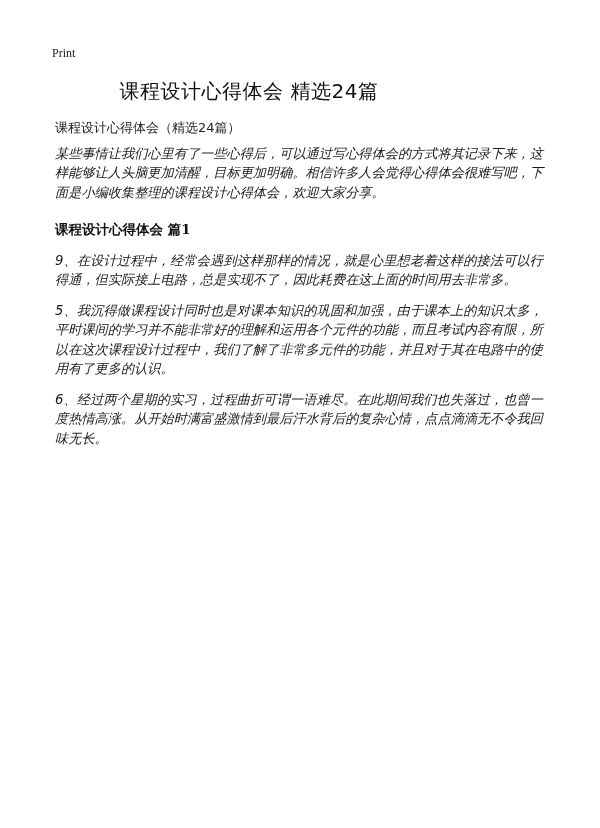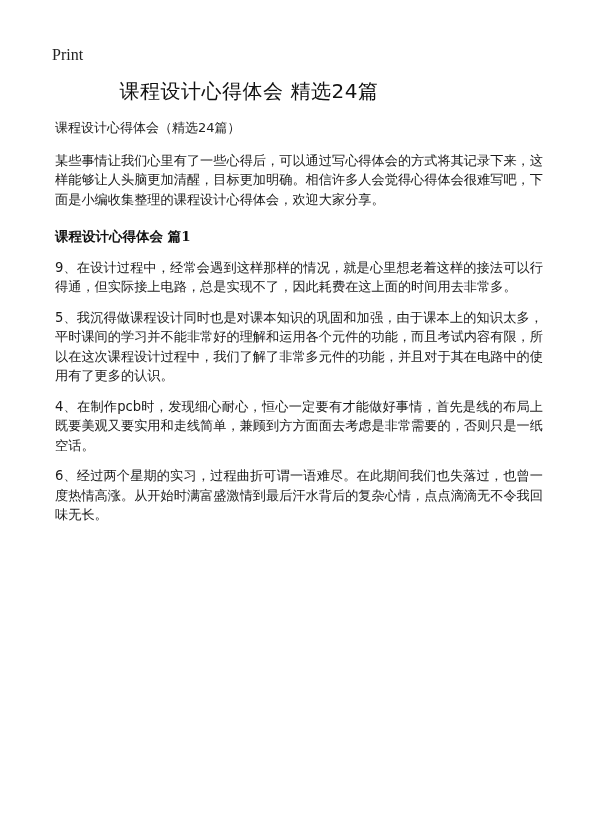--- a/index.html
+++ b/index.html
@@ -13,21 +13,21 @@
       overflow: hidden;
       position: relative;
       color: #1a1a1a;
       font-family: "DejaVu Sans", "Liberation Sans", sans-serif;
     }
     .print-label {
       position: absolute;
       left: 52px;
       top: 46px;
       font-family: "Liberation Serif", "DejaVu Serif", serif;
-      font-size: 16px;
+      font-size: 12px;
       color: #222;
     }
     .title {
       position: absolute;
       left: 0;
       width: 498px;
       top: 78px;
       text-align: center;
       font-size: 20px;
       color: #111;
@@ -36,27 +36,28 @@
     .content {
       position: absolute;
       left: 55px;
       top: 118px;
       width: 500px;
       font-size: 13.2px;
       line-height: 19.5px;
     }
     .subtitle {
       font-size: 13px;
-      margin: 0 0 13px 0;
+      margin: 0 0 6px 0;
       color: #222;
     }
     .para {
       margin: 0 12px 11px 0;
       text-align: justify;
       word-break: break-all;
+      font-style: italic;
     }
     .section-heading {
       font-weight: bold;
       font-family: "DejaVu Serif", "Liberation Serif", serif;
       font-size: 13.5px;
       margin: 18px 0 11px 0;
       color: #111;
     }
   </style>
 </head>
@@ -65,15 +66,14 @@
 <div class="print-label">Print</div>
 
 <h1 class="title" style="margin:0;font-weight:normal;">课程设计心得体会  精选24篇</h1>
 
 <div class="content">
   <p class="subtitle">课程设计心得体会（精选24篇）</p>
   <p class="para">某些事情让我们心里有了一些心得后，可以通过写心得体会的方式将其记录下来，这样能够让人头脑更加清醒，目标更加明确。相信许多人会觉得心得体会很难写吧，下面是小编收集整理的课程设计心得体会，欢迎大家分享。</p>
   <h2 class="section-heading">课程设计心得体会 篇1</h2>
   <p class="para">9、在设计过程中，经常会遇到这样那样的情况，就是心里想老着这样的接法可以行得通，但实际接上电路，总是实现不了，因此耗费在这上面的时间用去非常多。</p>
   <p class="para">5、我沉得做课程设计同时也是对课本知识的巩固和加强，由于课本上的知识太多，平时课间的学习并不能非常好的理解和运用各个元件的功能，而且考试内容有限，所以在这次课程设计过程中，我们了解了非常多元件的功能，并且对于其在电路中的使用有了更多的认识。</p>
-  <p class="para">4、在制作pcb时，发现细心耐心，恒心一定要有才能做好事情，首先是线的布局上既要美观又要实用和走线简单，兼顾到方方面面去考虑是非常需要的，否则只是一纸空话。</p>
   <p class="para">6、经过两个星期的实习，过程曲折可谓一语难尽。在此期间我们也失落过，也曾一度热情高涨。从开始时满富盛激情到最后汗水背后的复杂心情，点点滴滴无不令我回味无长。</p>
 </div>
 
 </body></html>

